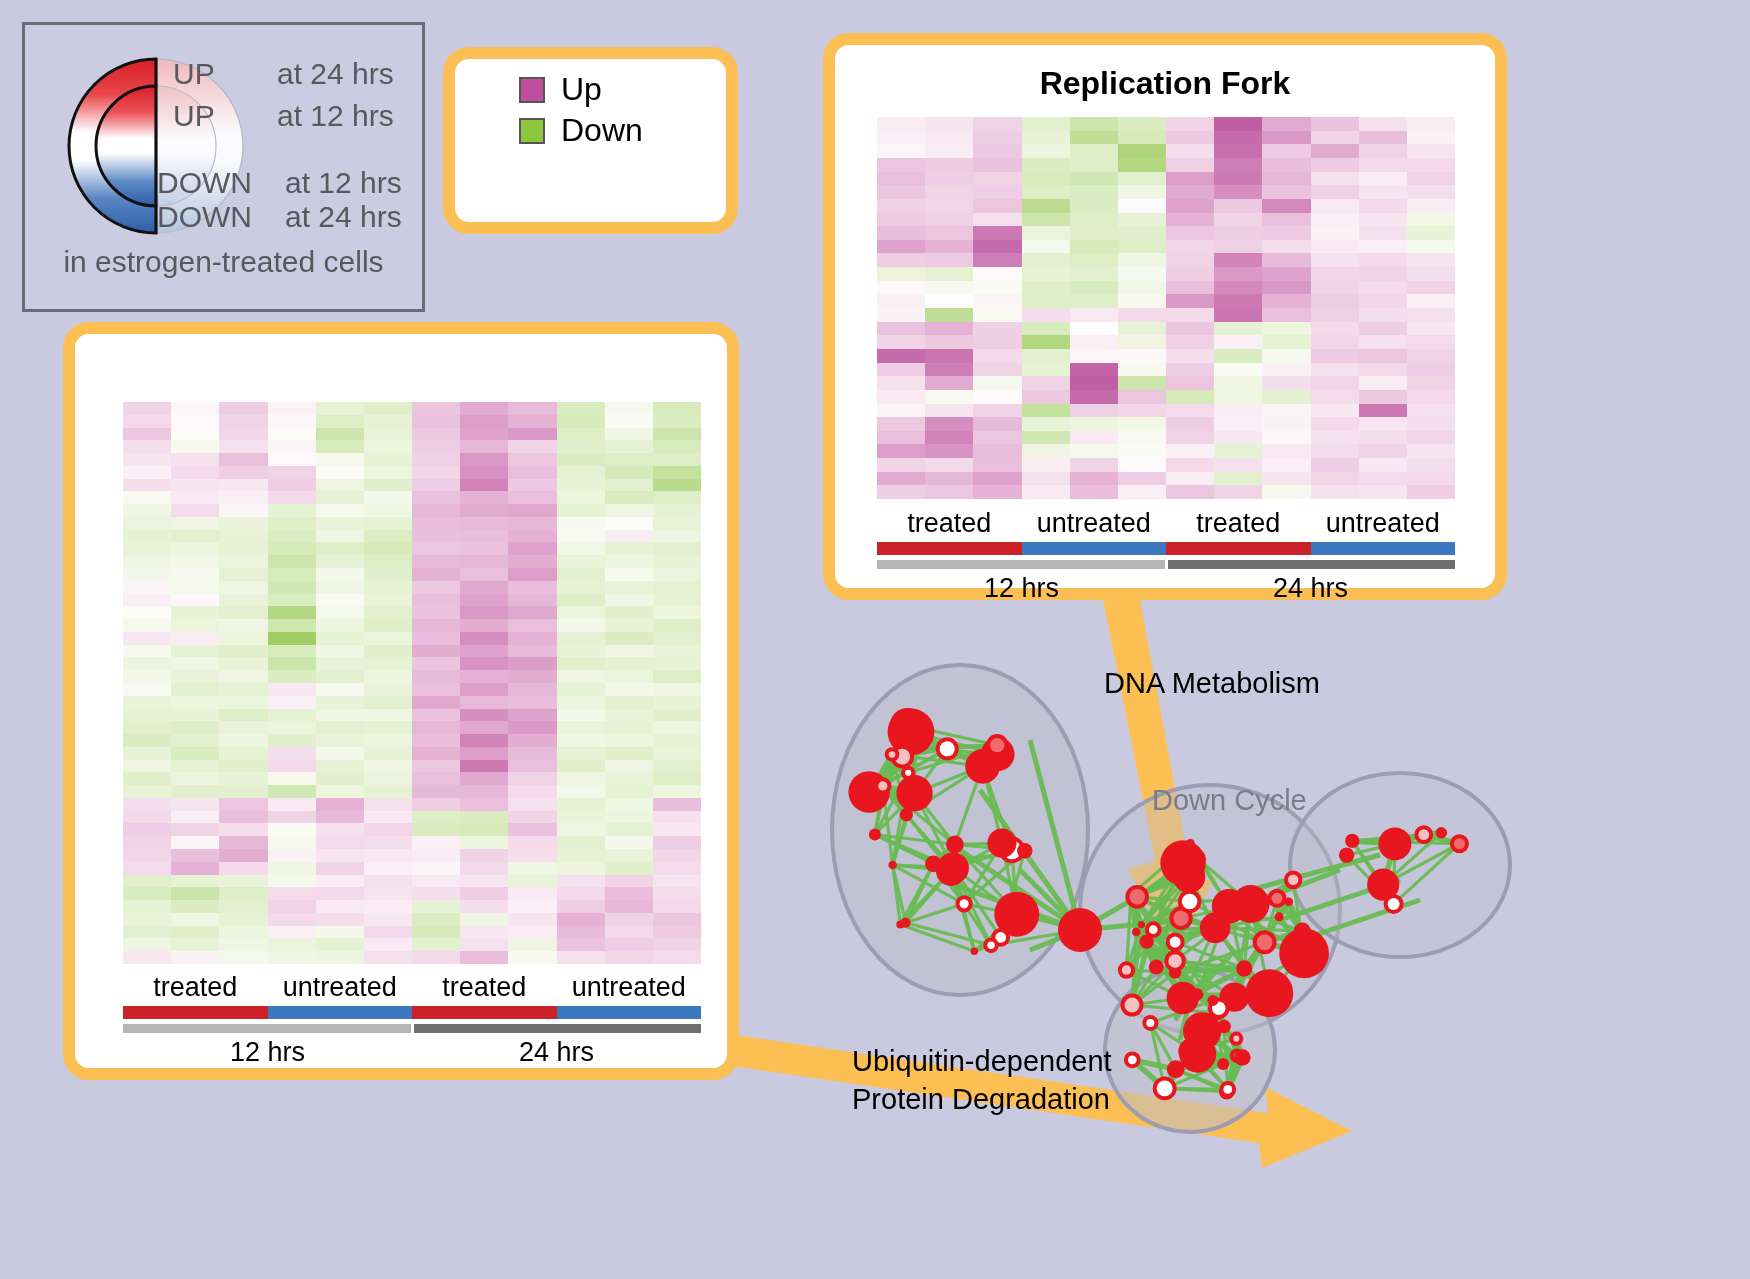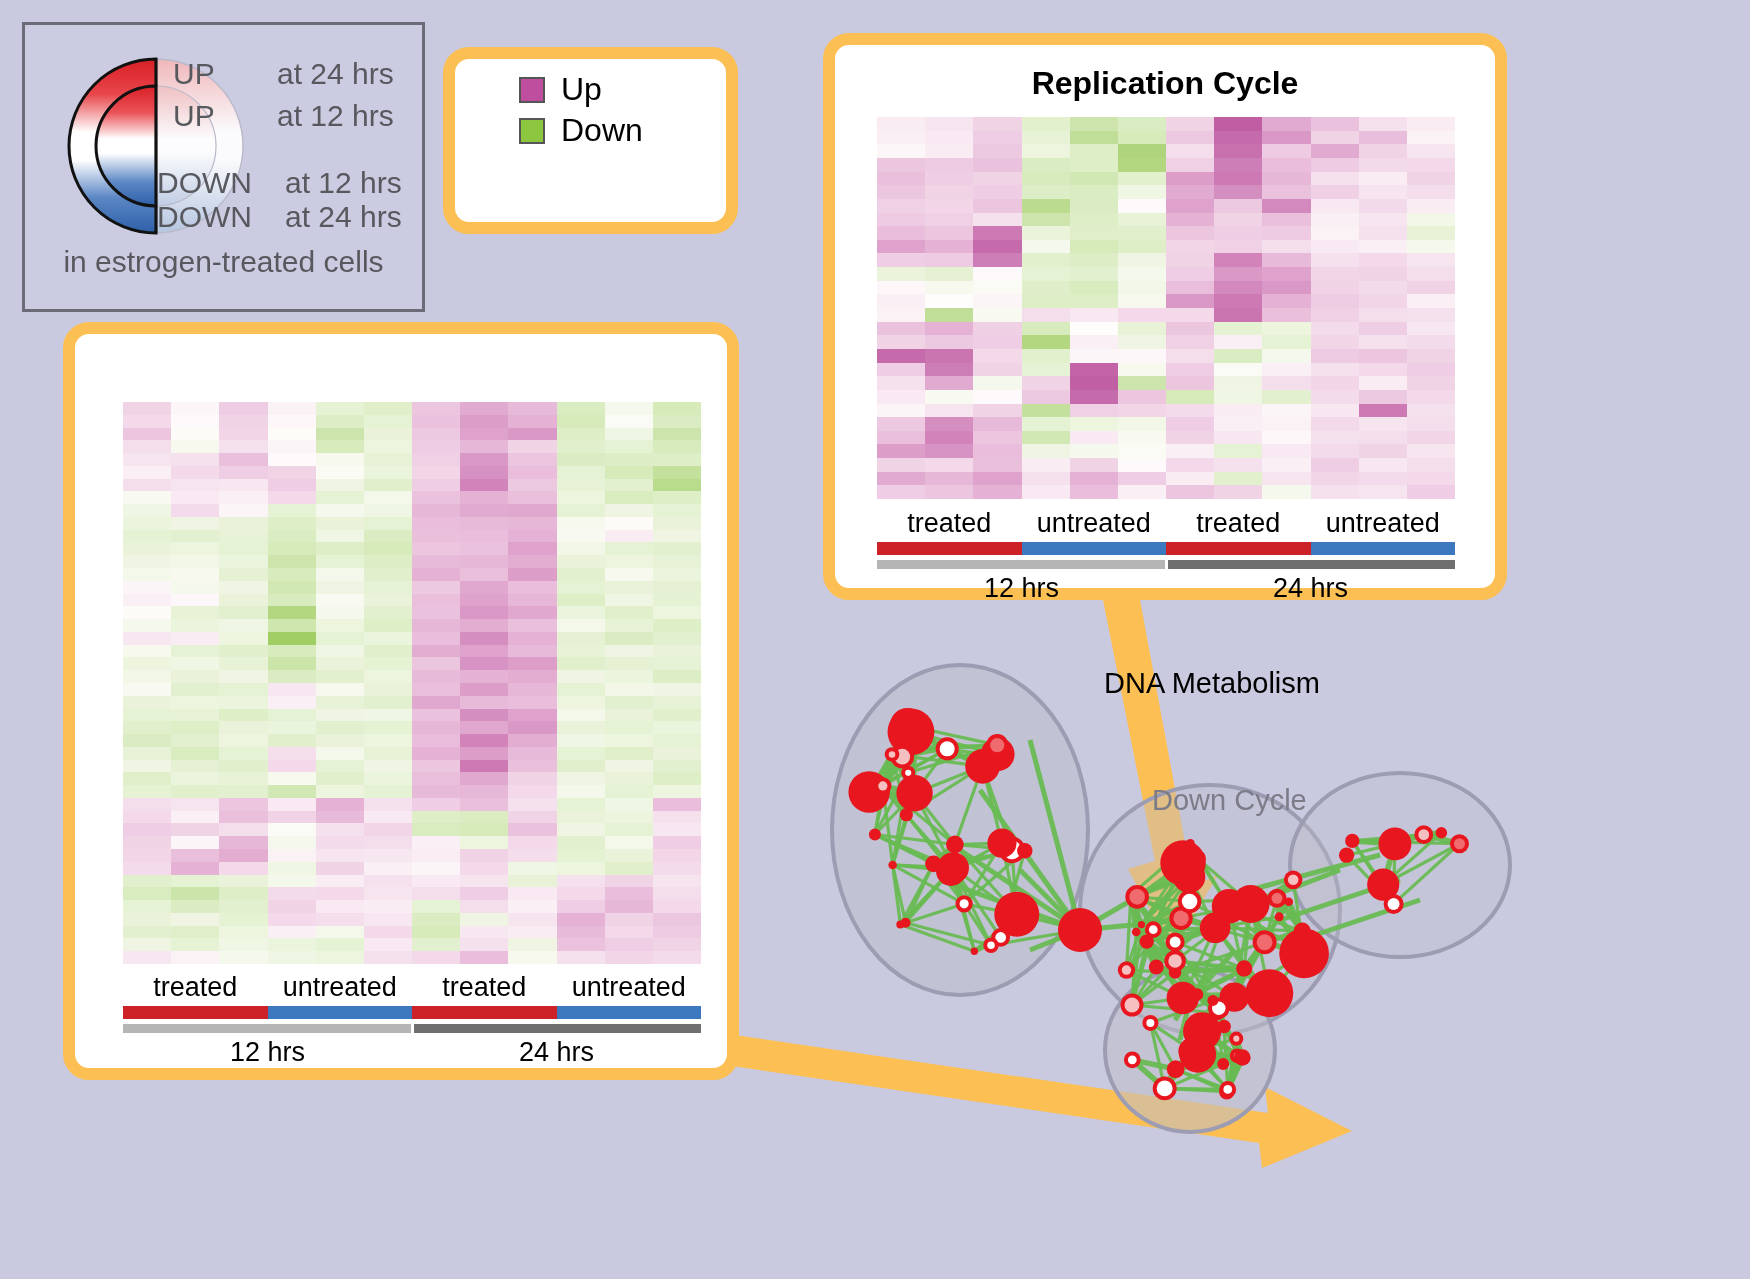--- a/index.html
+++ b/index.html
@@ -144,21 +144,21 @@
     <g>
       <polygon points="1103,600 1140,600 1193,886 1218,875 1172,952 1128,869 1155,861" fill="#fcbf53"></polygon>
     </g>
 
     <g>
       <polygon points="735,1035 1268,1113 1265,1087 1352,1131 1262,1168 1259,1143 732,1066" fill="#fcbf53"></polygon>
     </g>
   </svg>
 
   <div class="abs panel" id="panelRF" style="left:823px;top:33px;width:684px;height:567px;">
-    <div class="panel-title" style="font-size:32px;margin-top:20px;">Replication Cycle</div>
+    <div class="panel-title" style="font-size:32px;margin-top:20px;">Replication Fork</div>
     <div id="hmRF" class="hm" style="left: 42px; top: 72px; width: 578px; height: 382px; grid-template-columns: repeat(12, 1fr); grid-template-rows: repeat(28, 1fr);">
         <i style="background: rgb(249, 236, 243);"></i>
         <i style="background: rgb(246, 228, 239);"></i>
         <i style="background: rgb(241, 211, 230);"></i>
         <i style="background: rgb(226, 240, 206);"></i>
         <i style="background: rgb(205, 229, 172);"></i>
         <i style="background: rgb(218, 236, 193);"></i>
         <i style="background: rgb(241, 211, 230);"></i>
         <i style="background: rgb(192, 93, 163);"></i>
         <i style="background: rgb(225, 170, 208);"></i>
@@ -1552,15 +1552,17 @@
         <circle cx="422.1355176754424" cy="411.19679034850344" r="19.05560952052474" fill="#e8161f"></circle>
         <circle cx="300" cy="310" r="22" fill="#e8161f"></circle>
         <circle cx="352" cy="385" r="11.5" fill="#e8161f"></circle>
         <circle cx="352" cy="385" r="7.5" fill="#f6bfc0"></circle>
       </g>
   </svg>
 
   <div id="netlabels" class="abs" style="left:0;top:0;width:1750px;height:1279px;">
     <div class="nl-dark" style="left:1104px;top:667px;">DNA Metabolism</div>
     <div class="nl-gray" style="left:1152px;top:784px;">Down Cycle</div>
+    <div class="nl-dark" style="left:852px;top:1042px;line-height:38px;">Ubiquitin-dependent
+Protein Degradation</div>
   </div>
 
 </div>
 
 </body></html>

